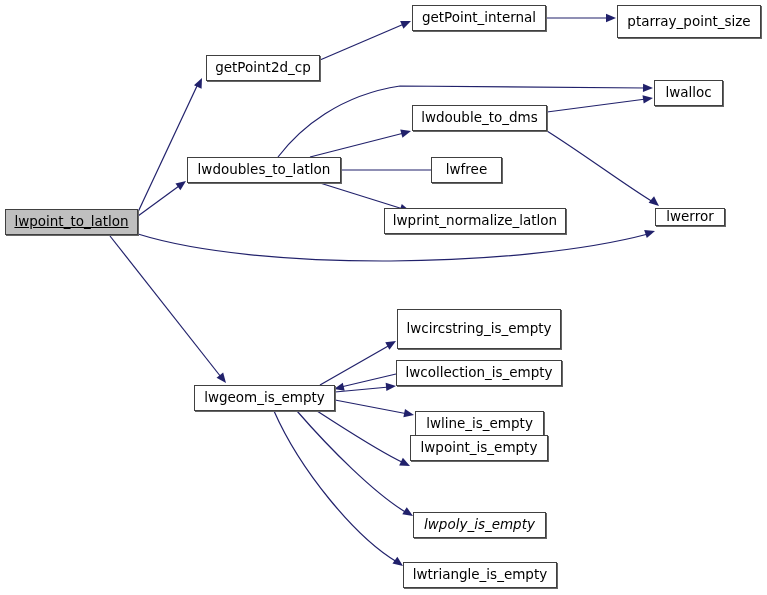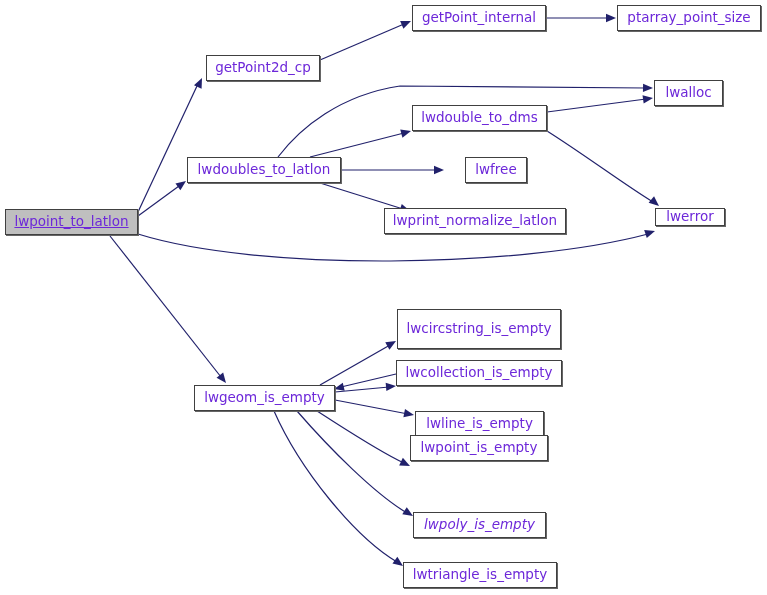--- a/index.html
+++ b/index.html
@@ -27,21 +27,21 @@
     position: absolute;
     box-sizing: border-box;
     display: flex;
     align-items: center;
     justify-content: center;
     background: #ffffff;
     border: 1px solid #404040;
     box-shadow: 1px 1px 0 0 #666666;
     font-size: 13.5px;
     line-height: 1;
-    color: #6d28d9;
+    color: #000000;
     white-space: nowrap;
     letter-spacing: 0px;
     z-index: 2;
   }
   .node.highlight {
     background: #bfbfbf;
     border: 1px solid #404040;
   }
   .node-label {
     display: block;
@@ -133,33 +133,33 @@
   <div id="node-layer">
       <div class="node highlight" style="left: 5px; top: 209px; width: 133px; height: 26px; text-decoration: underline;">
         <span class="node-label">lwpoint_to_latlon</span>
       </div>
       <div class="node" style="left: 206px; top: 55px; width: 114px; height: 26px;">
         <span class="node-label">getPoint2d_cp</span>
       </div>
       <div class="node" style="left: 412px; top: 5px; width: 134px; height: 26px;">
         <span class="node-label">getPoint_internal</span>
       </div>
-      <div class="node" style="left: 617px; top: 5px; width: 144px; height: 26px;">
+      <div class="node" style="left: 617px; top: 5px; width: 144px; height: 33px;">
         <span class="node-label">ptarray_point_size</span>
       </div>
       <div class="node" style="left: 654px; top: 80px; width: 69px; height: 26px;">
         <span class="node-label">lwalloc</span>
       </div>
       <div class="node" style="left: 412px; top: 105px; width: 135px; height: 26px;">
         <span class="node-label">lwdouble_to_dms</span>
       </div>
       <div class="node" style="left: 187px; top: 157px; width: 154px; height: 26px;">
         <span class="node-label">lwdoubles_to_latlon</span>
       </div>
-      <div class="node" style="left: 465px; top: 157px; width: 62px; height: 26px;">
+      <div class="node" style="left: 431px; top: 157px; width: 71px; height: 26px;">
         <span class="node-label">lwfree</span>
       </div>
       <div class="node" style="left: 384px; top: 208px; width: 182px; height: 26px;">
         <span class="node-label">lwprint_normalize_latlon</span>
       </div>
       <div class="node" style="left: 655px; top: 208px; width: 70px; height: 18px;">
         <span class="node-label">lwerror</span>
       </div>
       <div class="node" style="left: 194px; top: 385px; width: 141px; height: 26px;">
         <span class="node-label">lwgeom_is_empty</span>

